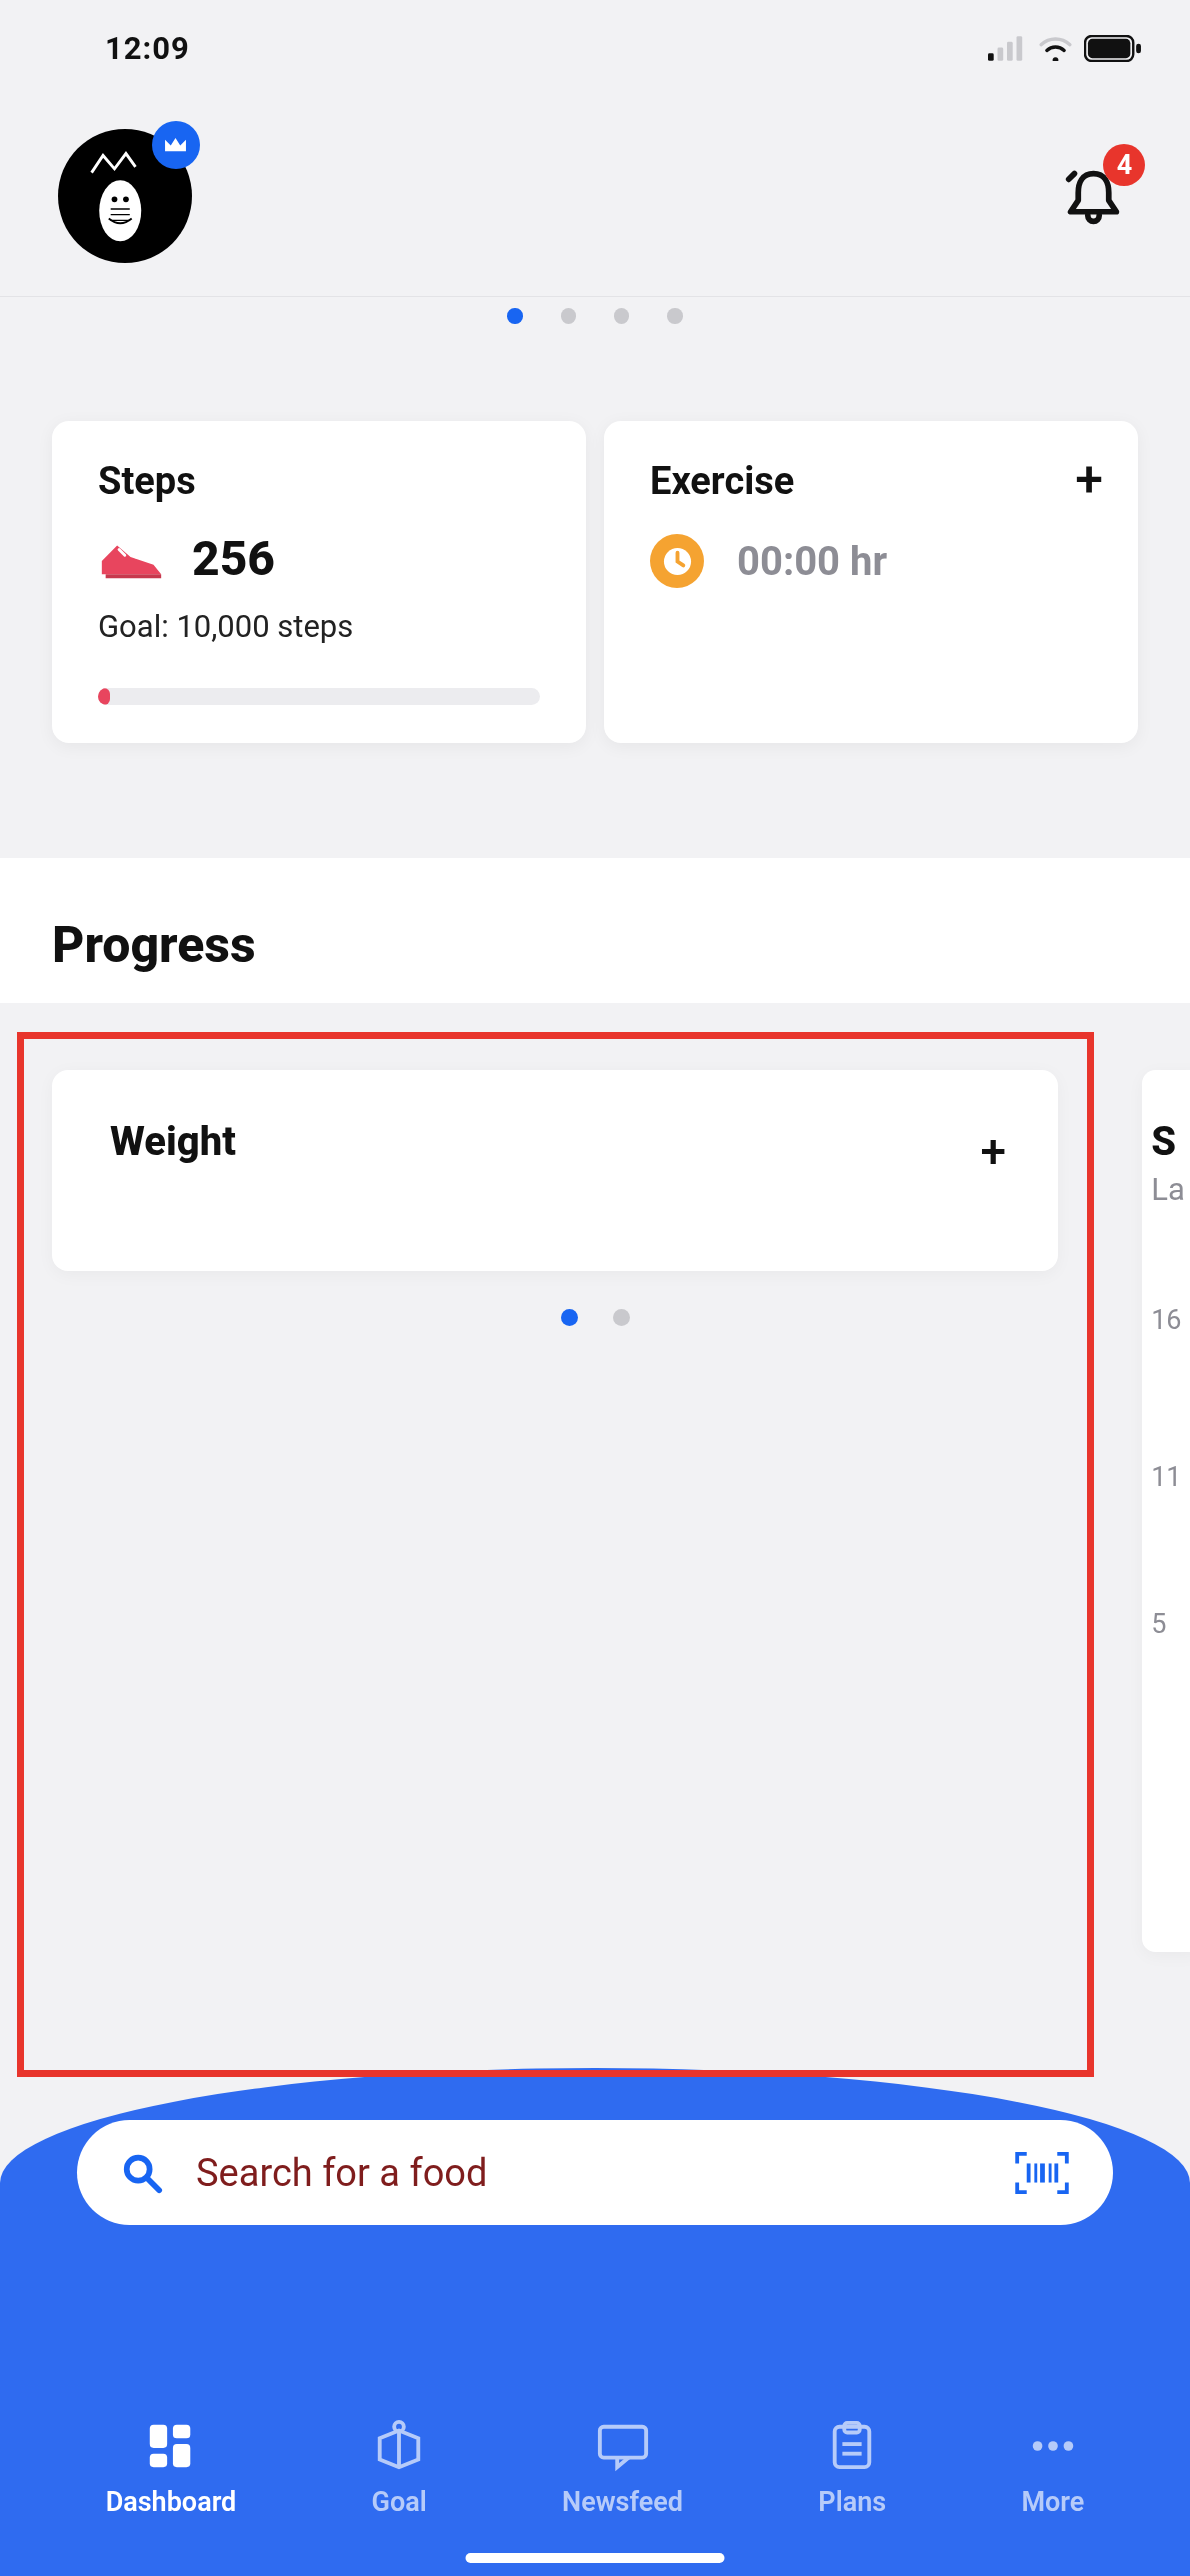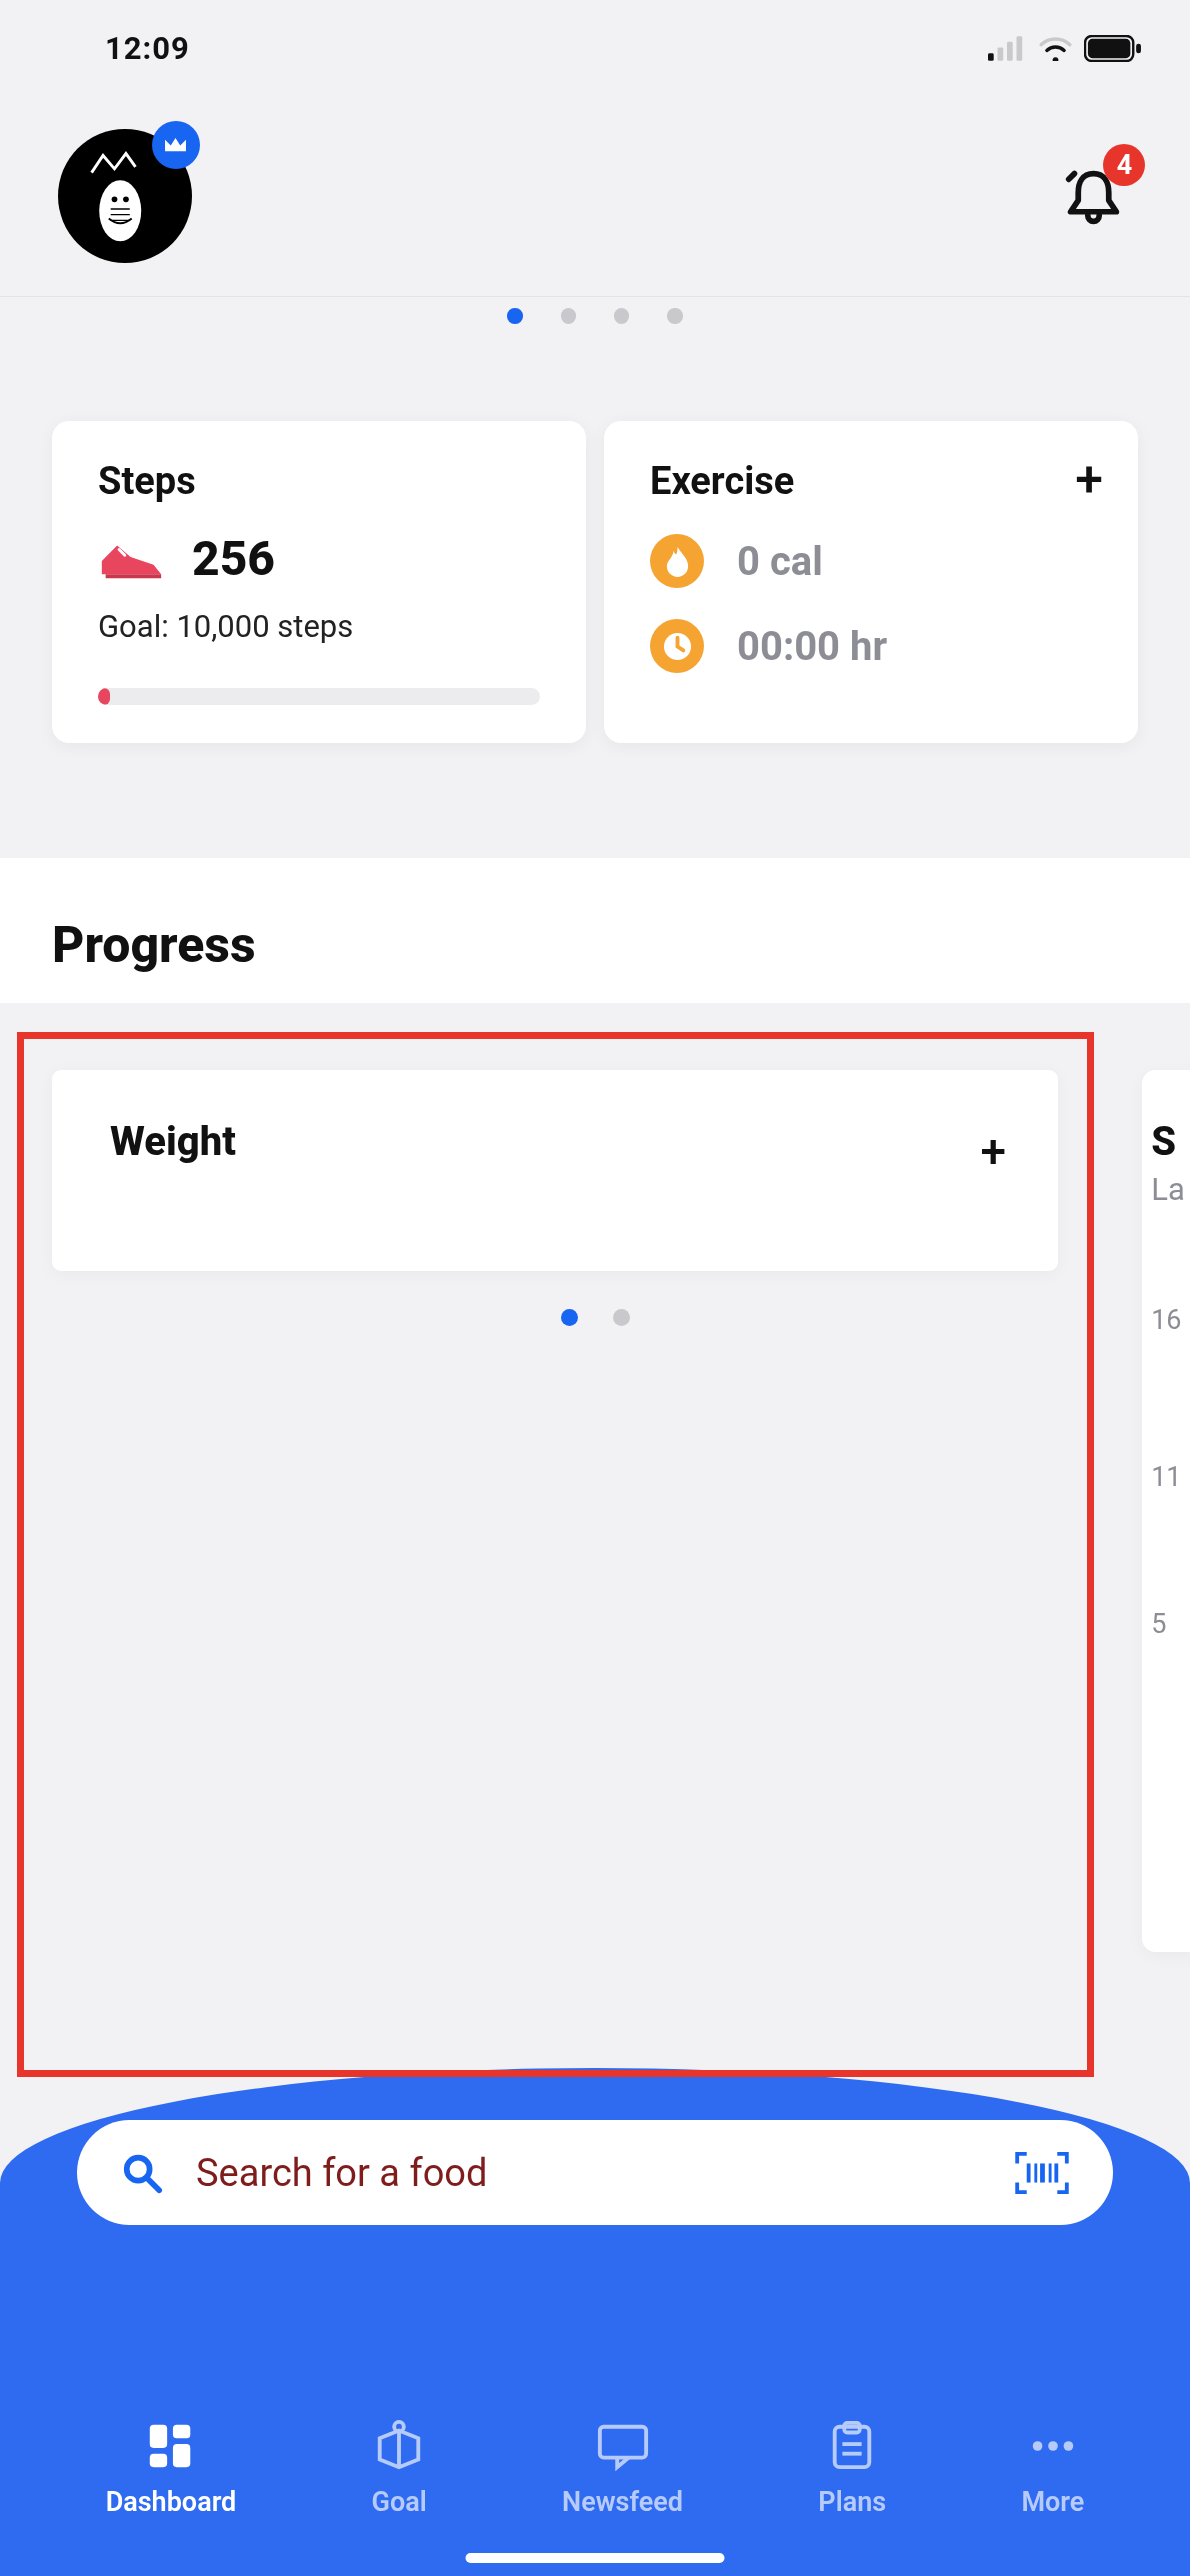--- a/index.html
+++ b/index.html
@@ -99,21 +99,21 @@
   .highlight-box {
     position: absolute;
     top: 29px; left: 17px;
     width: 1077px; height: 1045px;
     border: 7.7px solid #e8352c;
     pointer-events: none;
     z-index: 10;
   }
 
   .weight-card {
-    background: #fff; border-radius: 9px;
+    background: #fff; border-radius: 16px;
     width: 1006px; margin-left: 52px;
     padding: 48px 58px 48px 58px;
     position: relative;
     box-shadow: 0 3.8px 17px rgba(0,0,0,0.04);
   }
   .weight-card h3 { font-size: 40px; font-weight: 800; }
   .weight-card .sub { font-size: 31px; color: #8d8d95; margin-top: 5.8px; }
   .weight-card .plus-w { position: absolute; top: 58px; right: 52px; font-size: 46px; font-weight: 500; cursor:pointer; line-height:1;}
 
   .chart {
@@ -261,28 +261,20 @@
     <div class="progress-bar">
       <div class="progress-fill"></div>
     </div>
   </div>
 
   <div class="card">
     <h3>Exercise</h3>
     <div class="plus">+</div>
     <div class="ex-row">
       <div class="ex-icon-circle">
-        <svg width="29" height="33" viewBox="0 0 30 34">
-          <path d="M15 2 C20 10 26 14 26 22 a11 11 0 0 1 -22 0 C4 16 10 14 11 6 C13 12 15 10 15 2 Z" fill="#fff"></path>
-        </svg>
-      </div>
-      <div class="val">0 cal</div>
-    </div>
-    <div class="ex-row">
-      <div class="ex-icon-circle">
         <svg width="31" height="31" viewBox="0 0 32 32">
           <circle cx="16" cy="16" r="14" fill="#fff"></circle>
           <path d="M16 7 L16 16 L22 20" stroke="#f5a331" stroke-width="4" fill="none" stroke-linecap="round"></path>
         </svg>
       </div>
       <div class="val">00:00 hr</div>
     </div>
   </div>
 </div>
 

